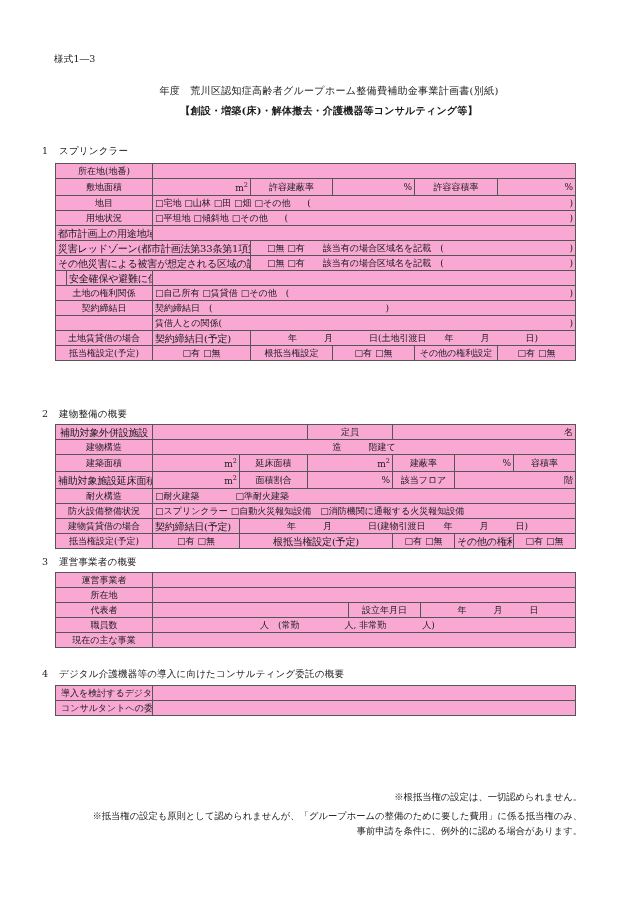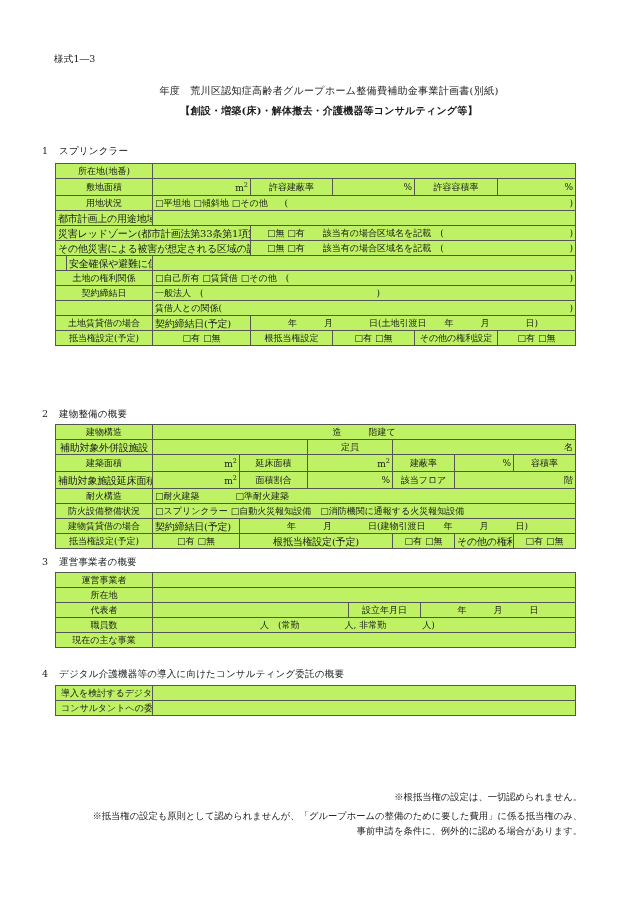--- a/index.html
+++ b/index.html
@@ -62,21 +62,21 @@
     white-space: nowrap;
   }
   .sec-head .num { display: inline-block; width: 17px; }
 
   
   table.form {
     position: absolute;
     border-collapse: collapse;
     table-layout: fixed;
     font-size: 9px;
-    background: #bef264;
+    background: #f9a8d4;
   }
   table.form td {
     border: 1px solid #555;
     padding: 0 2px;
     height: 14px;
     line-height: 13px;
     vertical-align: middle;
     overflow: hidden;
     white-space: nowrap;
   }
@@ -148,20 +148,28 @@
 
       <tr>
         <td class="lbl" colspan="2">敷地面積</td>
         <td class="r">m<span class="sup">2</span></td>
         <td class="c">許容建蔽率</td>
         <td class="r">%</td>
         <td class="c">許容容積率</td>
         <td class="r">%</td>
       </tr>
 
+      <tr>
+        <td class="lbl" colspan="2">地目</td>
+        <td class="val" colspan="5">
+          <span style="display:inline-block">□宅地 □山林 □田 □畑 □その他</span>
+          <span style="float:right">)</span>
+          <span style="margin-left:14px">(</span>
+        </td>
+      </tr>
 
       <tr>
         <td class="lbl" colspan="2">用地状況</td>
         <td class="val" colspan="5">
           <span style="display:inline-block">□平坦地 □傾斜地 □その他</span>
           <span style="float:right">)</span>
           <span style="margin-left:14px">(</span>
         </td>
       </tr>
 
@@ -197,21 +205,21 @@
         <td class="val" colspan="5">
           <span>□自己所有 □賃貸借 □その他　(</span>
           <span style="float:right">)</span>
         </td>
       </tr>
 
 
       <tr>
         <td class="lbl nb-t" colspan="2">契約締結日</td>
         <td class="val" colspan="5">
-          <span>一般法人　(</span>
+          <span>契約締結日　(</span>
           <span style="margin-left:170px">)</span>
         </td>
       </tr>
 
       <tr>
         <td class="lbl nb-b" colspan="2">&nbsp;</td>
         <td class="val" colspan="5">
           <span>賃借人との関係(</span>
           <span style="float:right">)</span>
         </td>
@@ -244,29 +252,29 @@
         <col style="width:87px">
         <col style="width:68px">
       <col style="width:85px">
         <col style="width:62px">
         <col style="width:59px">
         <col style="width:62px">
     </colgroup>
     <tbody>
 
       <tr>
-        <td class="lbl">建物構造</td>
-        <td class="c" colspan="6">造　　　階建て</td>
-      </tr>
-
-      <tr>
         <td class="lbl sm">補助対象外併設施設</td>
         <td class="val" colspan="2"></td>
         <td class="c">定員</td>
         <td class="r" colspan="3">名</td>
+      </tr>
+
+      <tr>
+        <td class="lbl">建物構造</td>
+        <td class="c" colspan="6">造　　　階建て</td>
       </tr>
 
       <tr>
         <td class="lbl">建築面積</td>
         <td class="r">m<span class="sup">2</span></td>
         <td class="c">延床面積</td>
         <td class="r">m<span class="sup">2</span></td>
         <td class="c">建蔽率</td>
         <td class="r">%</td>
         <td class="c">

